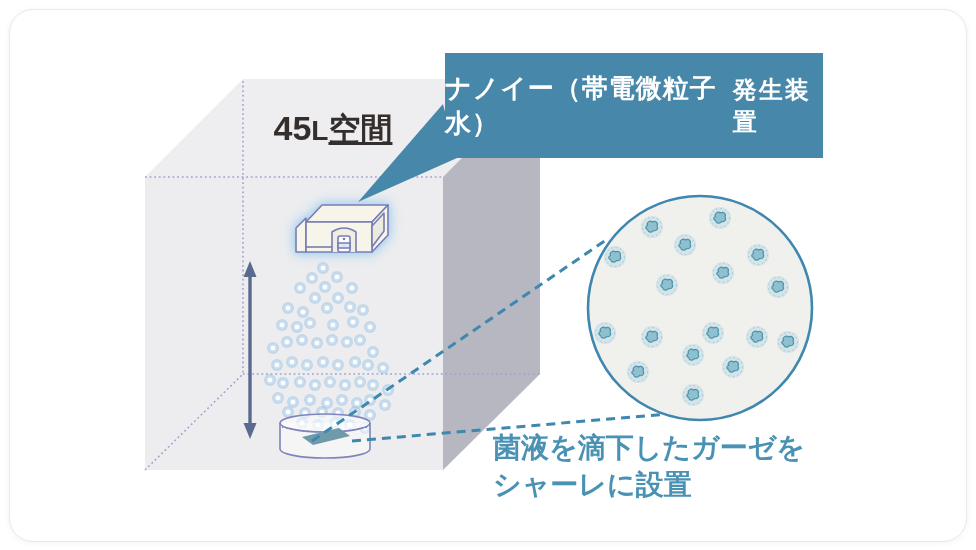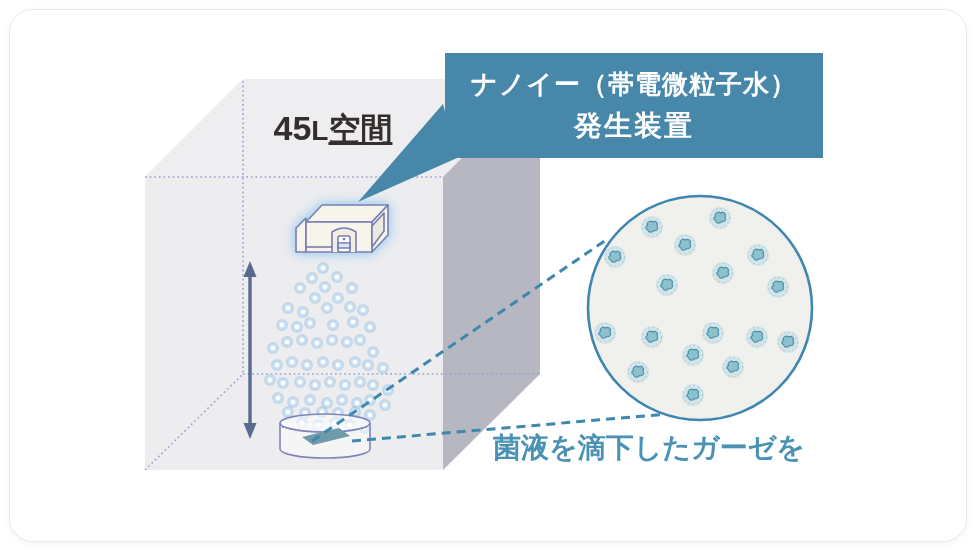--- a/index.html
+++ b/index.html
@@ -10,23 +10,23 @@
   svg.scene{position:absolute;left:0;top:0;}
   .txt{position:absolute;white-space:nowrap;}
   .volume-label{left:258px;top:108px;width:150px;text-align:center;color:var(--dark-text);
                 font-weight:bold;line-height:40px;}
   .volume-label .num{font-size:34px;}
   .volume-label .unit{font-size:28px;}
   .volume-label .kanji{font-size:32px;text-decoration:underline;}
   .height-label{left:142px;top:318px;width:100px;text-align:center;color:var(--dark-text);
                 font-size:38px;font-weight:bold;}
   .callout{position:absolute;left:445px;top:53px;width:378px;height:105px;background:var(--callout-bg);
-           display:flex;flex-direction:column;align-items:center;justify-content:center;gap:5px;}
+           display:flex;flex-direction:row;align-items:center;justify-content:center;gap:5px;}
   .callout .l1{color:#ffffff;font-size:26px;font-weight:bold;letter-spacing:1px;}
-  .callout .l2{color:#ffffff;font-size:28px;font-weight:bold;letter-spacing:2px;}
+  .callout .l2{color:#ffffff;font-size:24px;font-weight:bold;letter-spacing:2px;}
   .magnifier-label{left:584px;top:295px;width:232px;text-align:center;color:#2d2d2d;
        font-size:24px;font-weight:bold;
        text-shadow:0 0 3px #fff,0 0 3px #fff,0 0 5px #fff,1px 1px 2px #fff,-1px -1px 2px #fff;}
   .caption{left:493px;top:429px;width:400px;color:var(--caption-text);
            font-size:28px;font-weight:bold;line-height:37px;}
 </style>
 </head>
 <body>
 
 <div class="stage">
@@ -386,14 +386,15 @@
 
 
   <div class="callout">
     <div class="l1">ナノイー（帯電微粒子水）</div>
     <div class="l2">発生装置</div>
   </div>
 
 
   <div class="txt caption">
     <div>菌液を滴下したガーゼを</div>
+    <div>シャーレに設置</div>
   </div>
 </div>
 
 </body></html>

